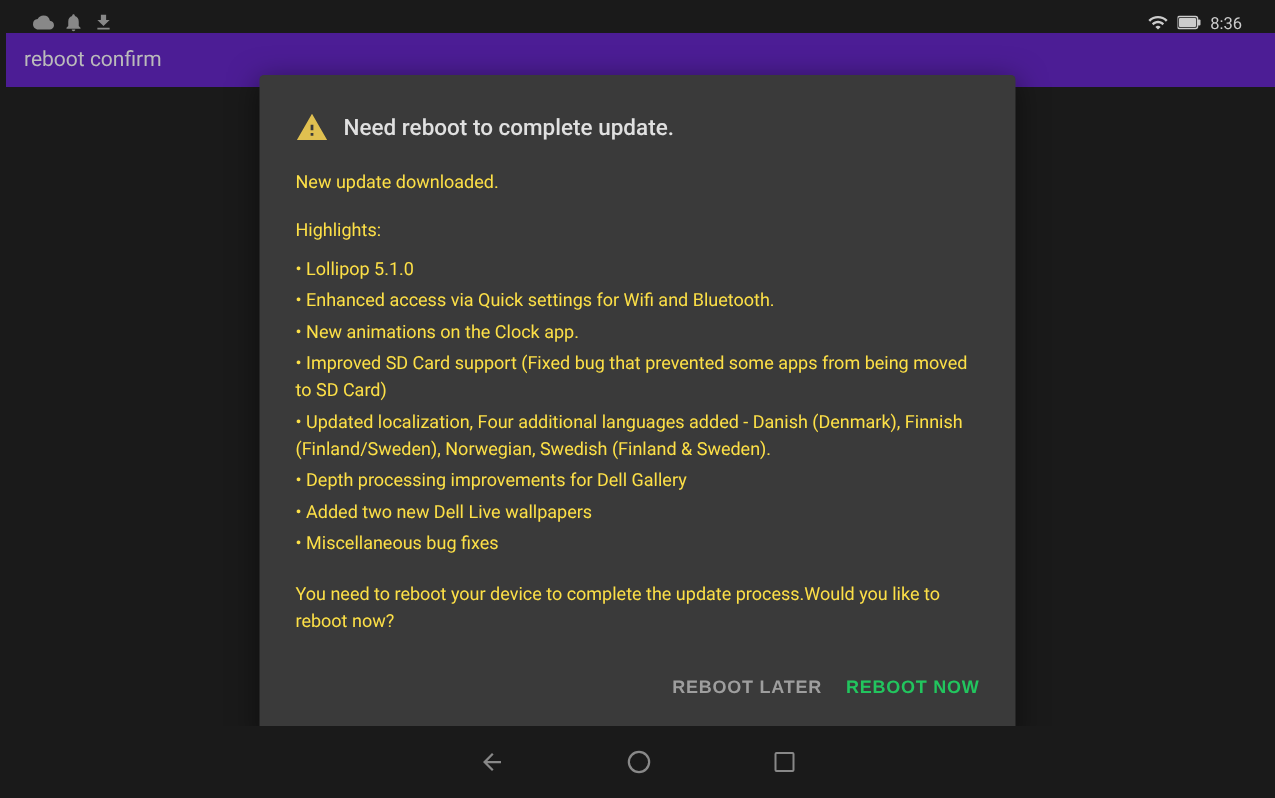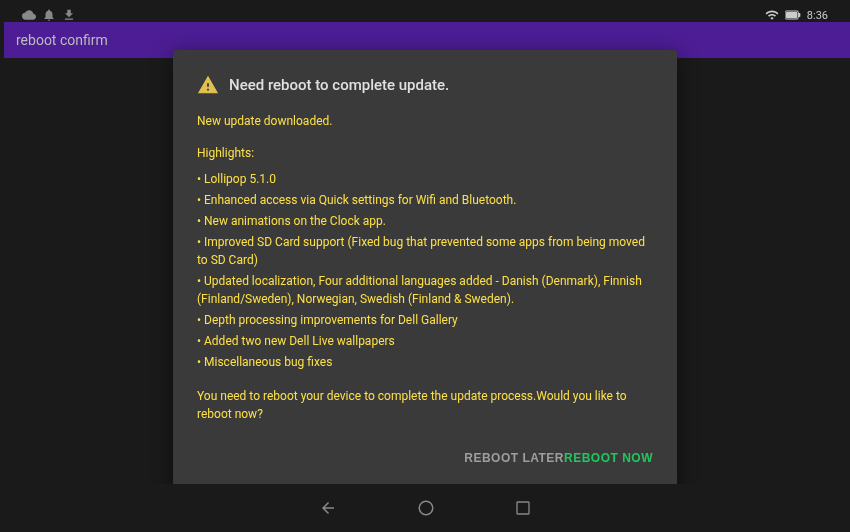--- a/index.html
+++ b/index.html
@@ -119,20 +119,21 @@
       margin-bottom: 3px;
     }
 
     .reboot-question {
       margin-bottom: 24px;
     }
 
     .dialog-actions {
       display: flex;
       justify-content: flex-end;
+      gap: 16px;
     }
 
     .btn {
       background: transparent;
       border: none;
       cursor: pointer;
       font-size: 12px;
       font-weight: 600;
       letter-spacing: 0.5px;
       color: #9e9e9e;

